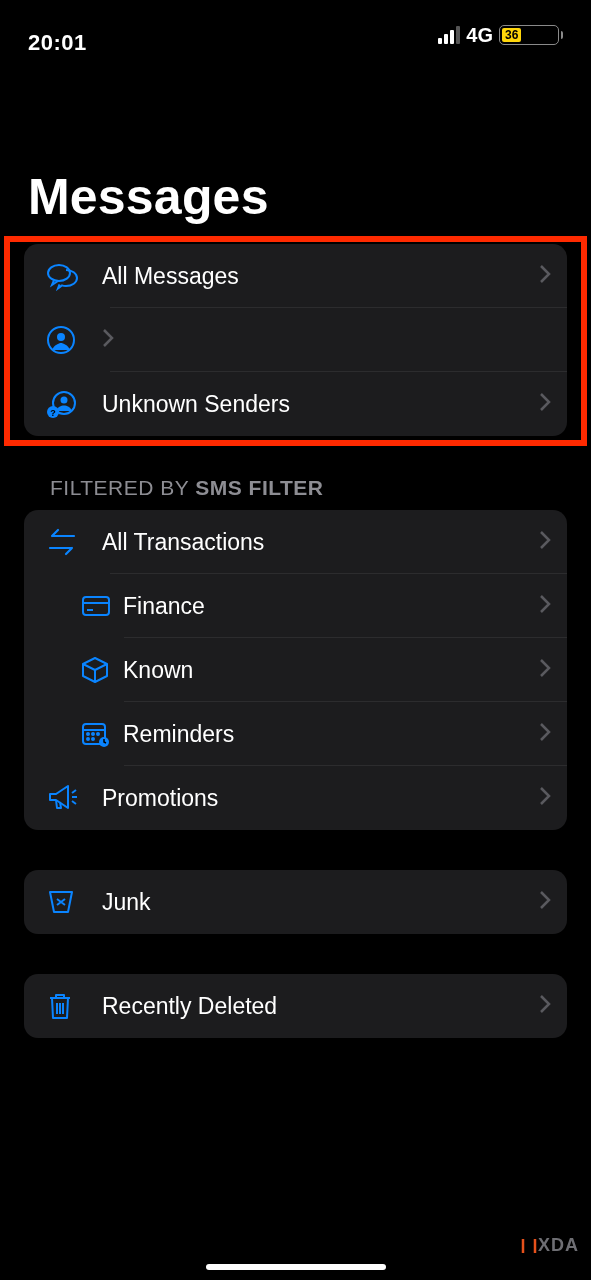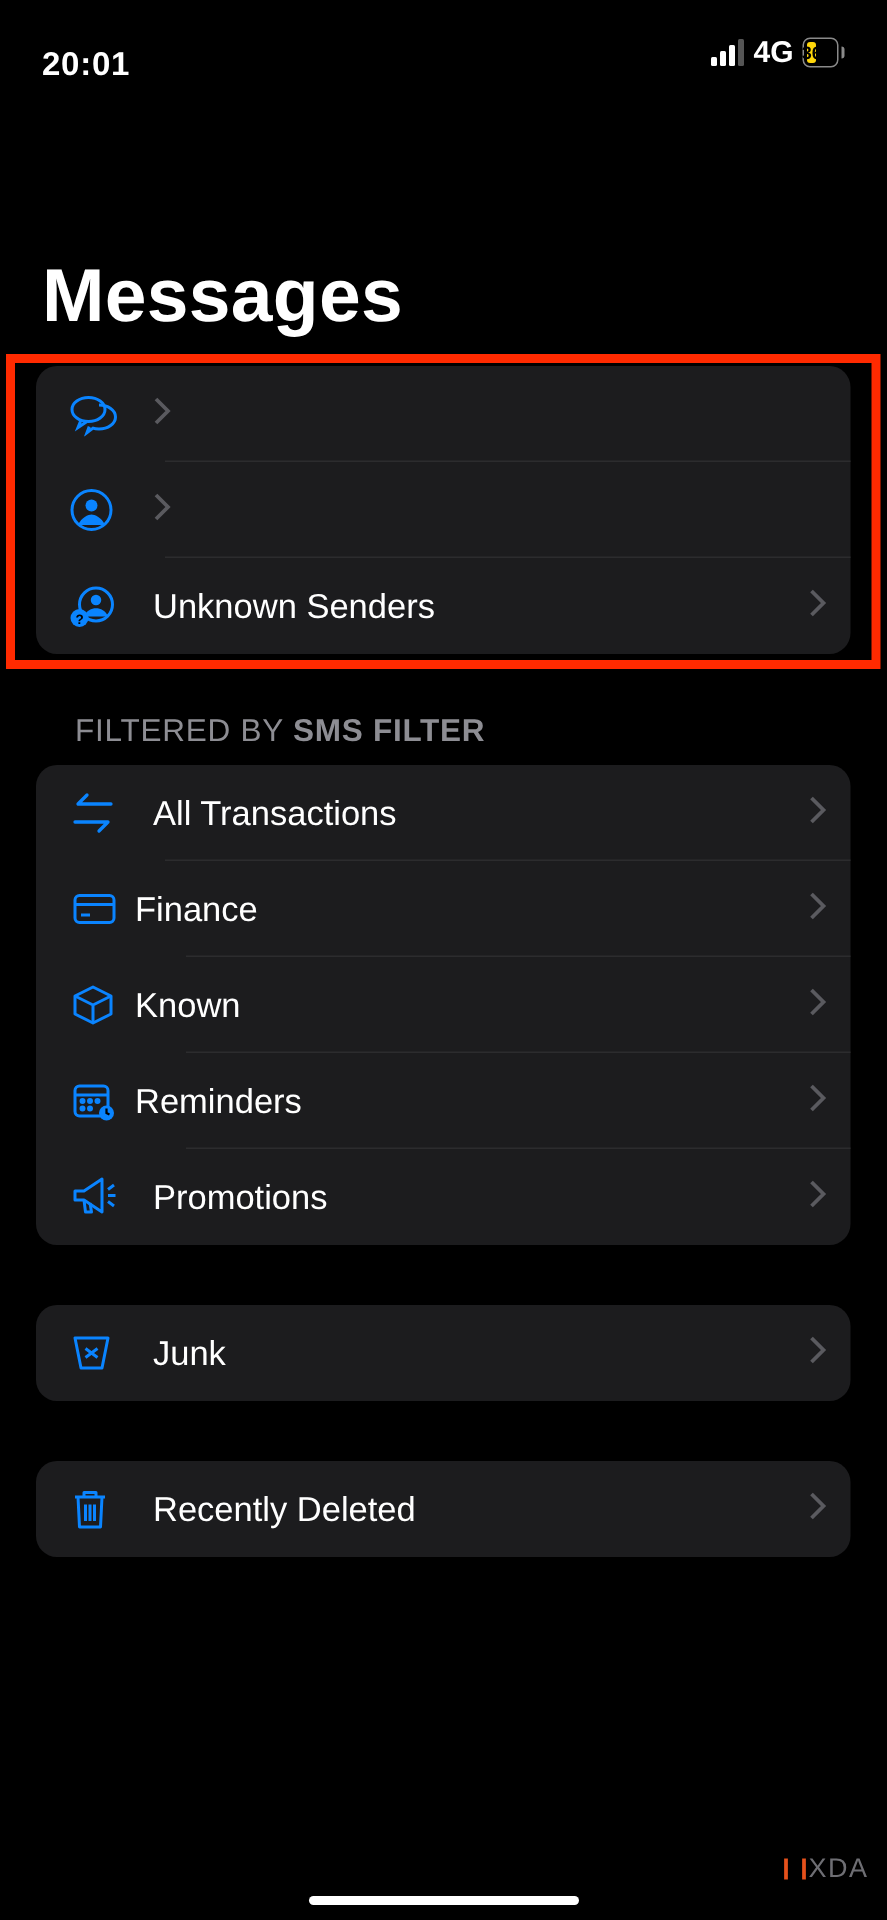--- a/index.html
+++ b/index.html
@@ -25,21 +25,21 @@
   .status-right { display: flex; align-items: center; gap: 6px; }
   .signal-bars { display: flex; align-items: flex-end; gap: 2px; }
   .signal-bars span { display: block; width: 4px; background: #fff; border-radius: 1px; }
   .signal-bars span:nth-child(1){height:6px;}
   .signal-bars span:nth-child(2){height:10px;}
   .signal-bars span:nth-child(3){height:14px;}
   .signal-bars span:nth-child(4){height:18px; background:#555;}
   .net-label { font-size: 20px; font-weight: 600; }
   .battery-wrap { display:flex; align-items:center; gap:2px;}
   .battery {
-    width: 24px; height: 20px;
+    width: 60px; height: 20px;
     border: 1.5px solid #8a8a8a;
     border-radius: 5px;
     position: relative;
     padding: 2px;
     display:flex;
     align-items:center;
   }
   .battery-fill {
     height: 100%;
     width: 36%;
@@ -98,21 +98,21 @@
   }
   .row:not(:last-child)::after {
     content: "";
     position: absolute;
     left: 86px;
     right: 0;
     bottom: 0;
     height: 1px;
     background: #2c2c2e;
   }
-  .row.indent { padding-left: 24px; }
+  .row.indent { padding-left: 57px; }
   .row.indent .row-icon { width:42px; }
   .row.indent:not(:last-child)::after { left: 100px; }
 
   .row-icon {
     width: 56px;
     display: flex;
     justify-content: flex-start;
     flex-shrink: 0;
   }
   .row-label {
@@ -128,21 +128,21 @@
 
   
   .watermark {
     position: absolute;
     right: 12px;
     bottom: 24px;
     display: flex;
     align-items: center;
     gap: 0;
     font-size: 18px;
-    font-weight: 400;
+    font-weight: 700;
     color: #7a7a80;
     letter-spacing: 1px;
     opacity:0.9;
   }
   .watermark svg { flex-shrink:0; }
 
   
   .home-indicator {
     position: absolute;
     bottom: 10px;
@@ -185,20 +185,21 @@
 <div class="section">
 
   <div class="row">
     <span class="row-icon">
       <svg width="34" height="30" viewBox="0 0 34 30" fill="none" stroke="#0a84ff" stroke-width="2">
         <ellipse cx="13" cy="12" rx="11" ry="8"></ellipse>
         <path d="M8 19 L6 24 L12 20"></path>
         <path d="M20 9 c6 0 11 3.5 11 8 s-5 8-11 8 c-1.5 0-3-.2-4-.6 l-4 3 1.5-4"></path>
       </svg>
     </span>
+    <span class="row-label">All Messages</span>
     <span class="chevron">
       <svg width="12" height="20" viewBox="0 0 12 20" fill="none" stroke="currentColor" stroke-width="2.5">
           <path d="M2 2 L10 10 L2 18"></path>
         </svg>
     </span>
   </div>
 
   <div class="row">
     <span class="row-icon">
       <svg width="30" height="30" viewBox="0 0 30 30" fill="none" stroke="#0a84ff" stroke-width="2">

